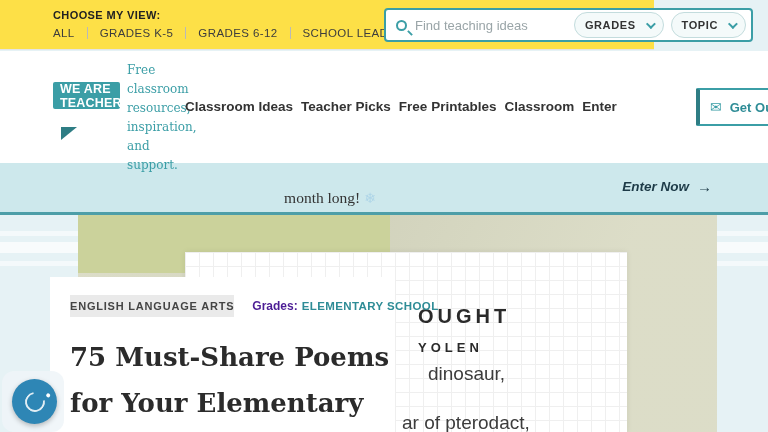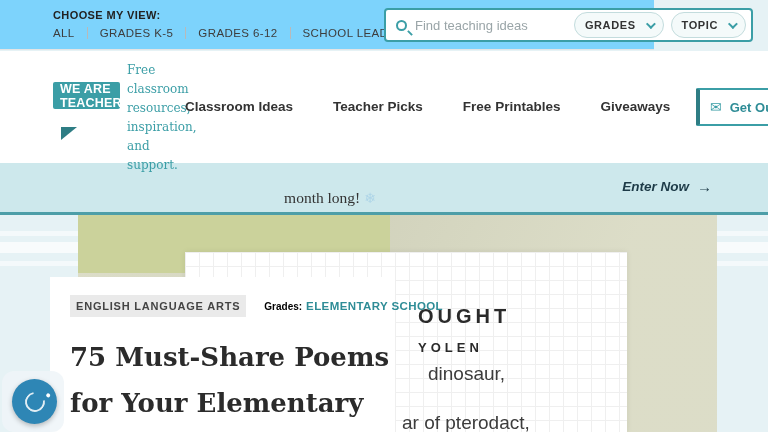--- a/index.html
+++ b/index.html
@@ -1,41 +1,41 @@
 <!DOCTYPE html>
 <html><head>
 <meta charset="utf-8">
 <style>
   * { margin:0; padding:0; box-sizing:border-box; }
   html,body { width:768px; height:432px; overflow:hidden; }
   body { font-family:"Liberation Sans", sans-serif; background:#E6F2F5; position:relative; }
   .page { position:absolute; inset:0; width:768px; height:432px; overflow:hidden; }
 
   
-  .topbar { position:absolute; left:0; top:0; width:654px; height:50px; background:#7dd3fc; border-bottom:1px solid #e4e4e4; z-index:30; }
+  .topbar { position:absolute; left:0; top:0; width:654px; height:50px; background:#fde047; border-bottom:1px solid #e4e4e4; z-index:30; }
   .choose-label { position:absolute; left:53px; top:9px; font-size:11px; font-weight:bold; color:#222; letter-spacing:.4px; }
   .views { position:absolute; left:53px; top:27px; display:flex; align-items:center; }
   .view-link { font-size:11.5px; color:#3d3d3d; letter-spacing:.4px; cursor:pointer; }
   .view-sep { width:1px; height:12px; background:#b9b9b9; margin:0 12px; }
   .searchbox { position:absolute; left:384px; top:8px; width:369px; height:34px; background:#fff; border:2px solid #3B9EA6; border-radius:4px; display:flex; align-items:center; padding:0 5px 0 10px; }
   .mag { width:11px; height:11px; border:2px solid #3B9EA6; border-radius:50%; position:relative; flex:0 0 auto; }
   .mag::after { content:""; position:absolute; width:6px; height:2px; background:#3B9EA6; transform:rotate(45deg); left:9px; top:10px; }
   .search-input { border:none; outline:none; flex:1; font-size:13px; color:#333; padding:0 8px; font-family:"Liberation Sans", sans-serif; min-width:0; }
   .search-input::placeholder { color:#9aa5a8; }
   .filter-btn { height:26px; display:flex; align-items:center; gap:10px; padding:0 10px; background:#f4fafa; border:1px solid #c3dcdd; border-radius:13px; margin-left:7px; cursor:pointer; }
   .filter-btn span { font-size:11px; font-weight:bold; color:#333; letter-spacing:.6px; }
   .chev { width:7px; height:7px; border-right:2px solid #3B9EA6; border-bottom:2px solid #3B9EA6; transform:rotate(45deg) translateY(-2px); }
 
   
   .header { position:absolute; left:0; top:51px; width:768px; height:112px; background:#fff; z-index:29; }
   .logo { position:absolute; left:53px; top:31px; width:67px; height:27px; background:#3B9EA6; border-radius:2px; display:flex; flex-direction:column; justify-content:center; padding-left:7px; cursor:pointer; }
   .logo span { color:#fff; font-weight:bold; font-size:12.5px; line-height:14px; letter-spacing:.2px; }
   .logo-tail { position:absolute; left:61px; top:76px; width:0; height:0; border-left:16px solid #2e7d84; border-bottom:13px solid transparent; }
   .tagline { position:absolute; left:127px; top:10px; width:58px; font-family:"DejaVu Serif", serif; font-size:12px; line-height:19px; color:#3B9EA6; }
-  .nav { position:absolute; left:185px; top:48px; display:flex; gap:40px; white-space:nowrap; }
+  .nav { position:absolute; left:185px; top:48px; display:flex; gap:8px; white-space:nowrap; }
   .nav-item { font-size:13.5px; font-weight:600; color:#333; cursor:pointer; }
   .newsletter { position:absolute; left:696px; top:37px; height:38px; width:110px; background:#fff; border:2px solid #3B9EA6; border-left:4px solid #2e7d84; border-radius:2px; display:flex; align-items:center; gap:8px; padding:0 10px; cursor:pointer; }
   .newsletter .env { color:#3B9EA6; font-size:14px; }
   .newsletter .lbl { color:#2E8C96; font-size:13px; font-weight:bold; white-space:nowrap; }
 
   
   .banner { position:absolute; left:0; top:163px; width:768px; height:49px; background:#CDE8EC; z-index:28; }
   .banner-text { position:absolute; left:60px; width:540px; top:6px; text-align:center; font-family:"Liberation Serif", serif; font-size:15.5px; line-height:19px; color:#333; }
   .snow { color:#aed5e8; font-size:14px; }
   .banner-cta { position:absolute; right:56px; top:15px; font-size:13.5px; font-weight:bold; color:#1d3a47; display:flex; gap:8px; align-items:center; cursor:pointer;font-style:italic; }
@@ -56,23 +56,23 @@
   .poem-line { position:absolute; color:#2a2a2a; white-space:nowrap; }
   .pl1 { left:340px; top:90px; font-size:20px; font-weight:bold; letter-spacing:4px; }
   .pl2 { left:340px; top:125px; font-size:13px; font-weight:bold; letter-spacing:4px; }
   .pl3 { left:350px; top:148px; font-size:19px; color:#3c3c3c; }
   .pl4 { left:324px; top:173px; font-size:19px; color:#3c3c3c; }
   .pl5 { left:324px; top:197px; font-size:19px; color:#3c3c3c; }
 
   
   .card { position:absolute; left:50px; top:62px; width:345px; height:180px; background:#fff; z-index:3; padding:18px 0 0 20px; }
   .meta-row { display:flex; align-items:center; gap:18px; }
-  .tag { background:#EAEAEA; color:#444; font-size:11px; font-weight:bold; letter-spacing:.8px; padding:5px 6px; white-space:nowrap; cursor:pointer; }
+  .tag { background:#EAEAEA; color:#444; font-size:11px; font-weight:bold; letter-spacing:.8px; padding:5px 0; white-space:nowrap; cursor:pointer; }
   .grades { display:flex; align-items:center; gap:4px; white-space:nowrap; }
-  .grades .g-label { font-size:10px; font-weight:bold; color:#000000; }
+  .grades .g-label { font-size:12px; font-weight:bold; color:#4c1d95; }
   .grades .g-value { font-size:11.5px; font-weight:bold; color:#2E8C96; letter-spacing:.4px; cursor:pointer; }
   .title { margin-top:17px; width:322px; font-family:"DejaVu Serif", serif; font-weight:bold; font-size:26px; line-height:46px; color:#2b2b2b; cursor:pointer; }
 
   
   .a11y-halo { position:absolute; left:2px; top:156px; width:62px; height:61px; background:rgba(238,244,248,.85); border-radius:12px; z-index:4; }
   .a11y-btn { position:absolute; left:12px; top:164px; width:45px; height:45px; border-radius:50%; background:#2E86B5; z-index:5; box-shadow:0 2px 5px rgba(0,0,0,.25); display:flex; align-items:center; justify-content:center; cursor:pointer; }
   .a11y-glyph { position:relative; width:20px; height:20px; border:2px solid rgba(255,255,255,.85); border-radius:50%; border-top-color:transparent; transform:rotate(35deg); }
   .a11y-glyph::after { content:""; position:absolute; left:13px; top:-7px; width:4px; height:4px; border-radius:50%; background:#fff; box-shadow:6px-2px 0 0 #fff, 3px 5px 0 0 #fff; }
 </style>
 </head>
@@ -109,21 +109,21 @@
     <div class="logo">
       <span>WE ARE</span>
       <span>TEACHERS</span>
     </div>
     <div class="logo-tail"></div>
     <div class="tagline">Free classroom resources, inspiration, and support.</div>
     <div class="nav">
       <span class="nav-item">Classroom Ideas</span>
       <span class="nav-item">Teacher Picks</span>
       <span class="nav-item">Free Printables</span>
-      <span class="nav-item">Giveaways</span>
+      <span class="nav-item">Classroom</span>
       <span class="nav-item">Enter</span>
     </div>
     <div class="newsletter">
       <span class="env">✉</span>
       <span class="lbl">Get Ou</span>
     </div>
   </div>
 
   <div class="banner">
     <div class="banner-text">

